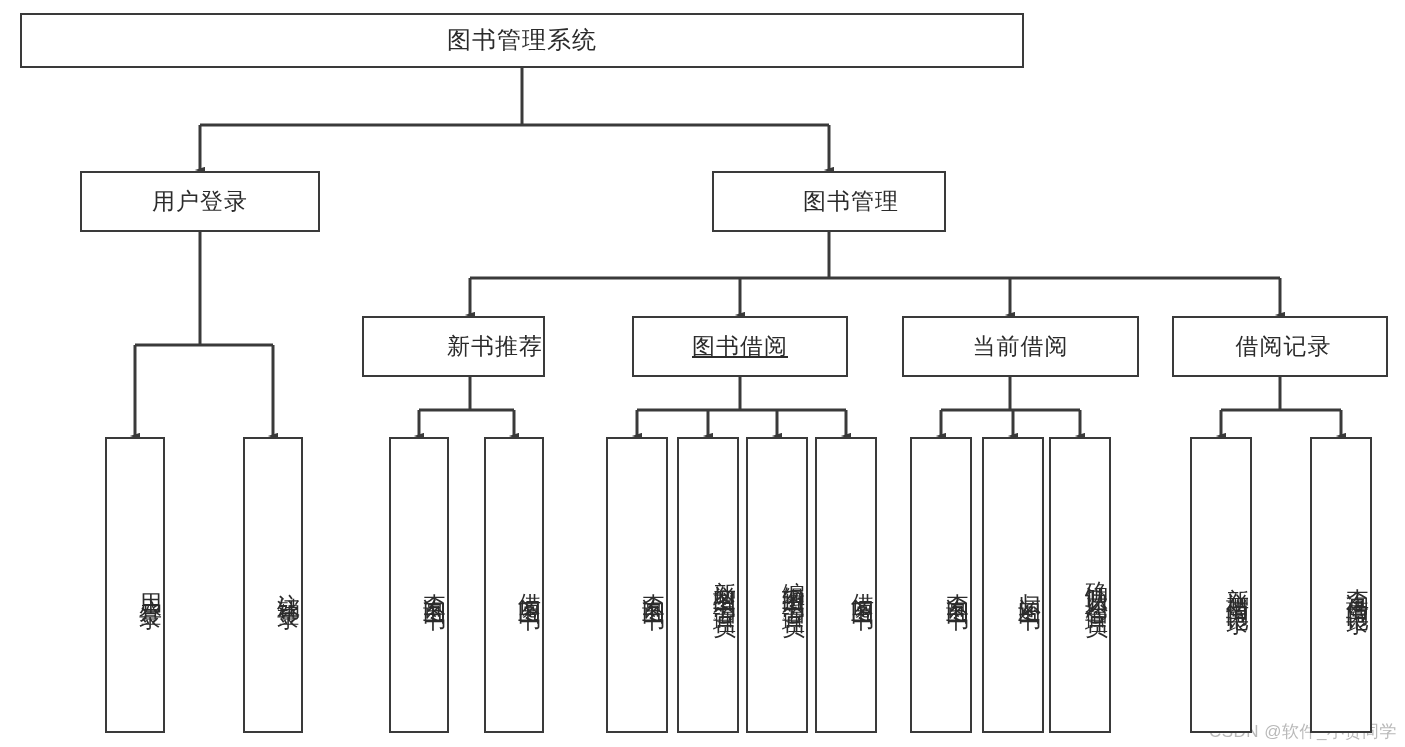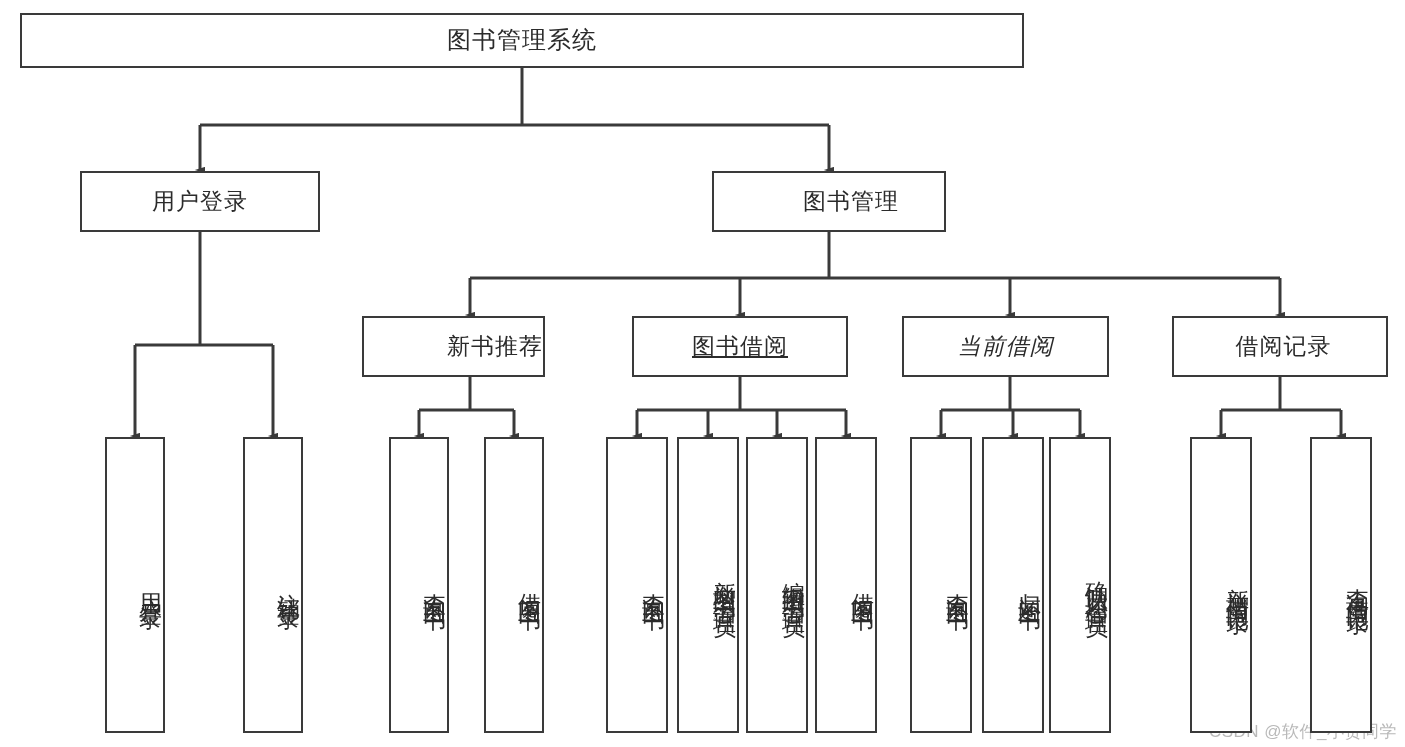--- a/index.html
+++ b/index.html
@@ -125,21 +125,21 @@
     </div>
     <div class="node horiz" style="left: 712px; top: 171px; width: 234px; height: 61px; padding-left: 44px;">
       <span class="hlabel">图书管理</span>
     </div>
     <div class="node horiz" style="left: 362px; top: 316px; width: 183px; height: 61px; justify-content: flex-end;">
       <span class="hlabel">新书推荐</span>
     </div>
     <div class="node horiz" style="left: 632px; top: 316px; width: 216px; height: 61px; text-decoration: underline;">
       <span class="hlabel">图书借阅</span>
     </div>
-    <div class="node horiz" style="left: 902px; top: 316px; width: 207px; height: 61px; font-style: italic;">
+    <div class="node horiz" style="left: 902px; top: 316px; width: 237px; height: 61px;">
       <span class="hlabel">当前借阅</span>
     </div>
     <div class="node horiz" style="left: 1172px; top: 316px; width: 216px; height: 61px; padding-left: 7px;">
       <span class="hlabel">借阅记录</span>
     </div>
     <div class="node vert" style="left: 105px; top: 437px; width: 60px; height: 296px;">
       <span class="vlabel">用户登录</span>
     </div>
     <div class="node vert" style="left: 243px; top: 437px; width: 60px; height: 296px;">
       <span class="vlabel">注销登录</span>

